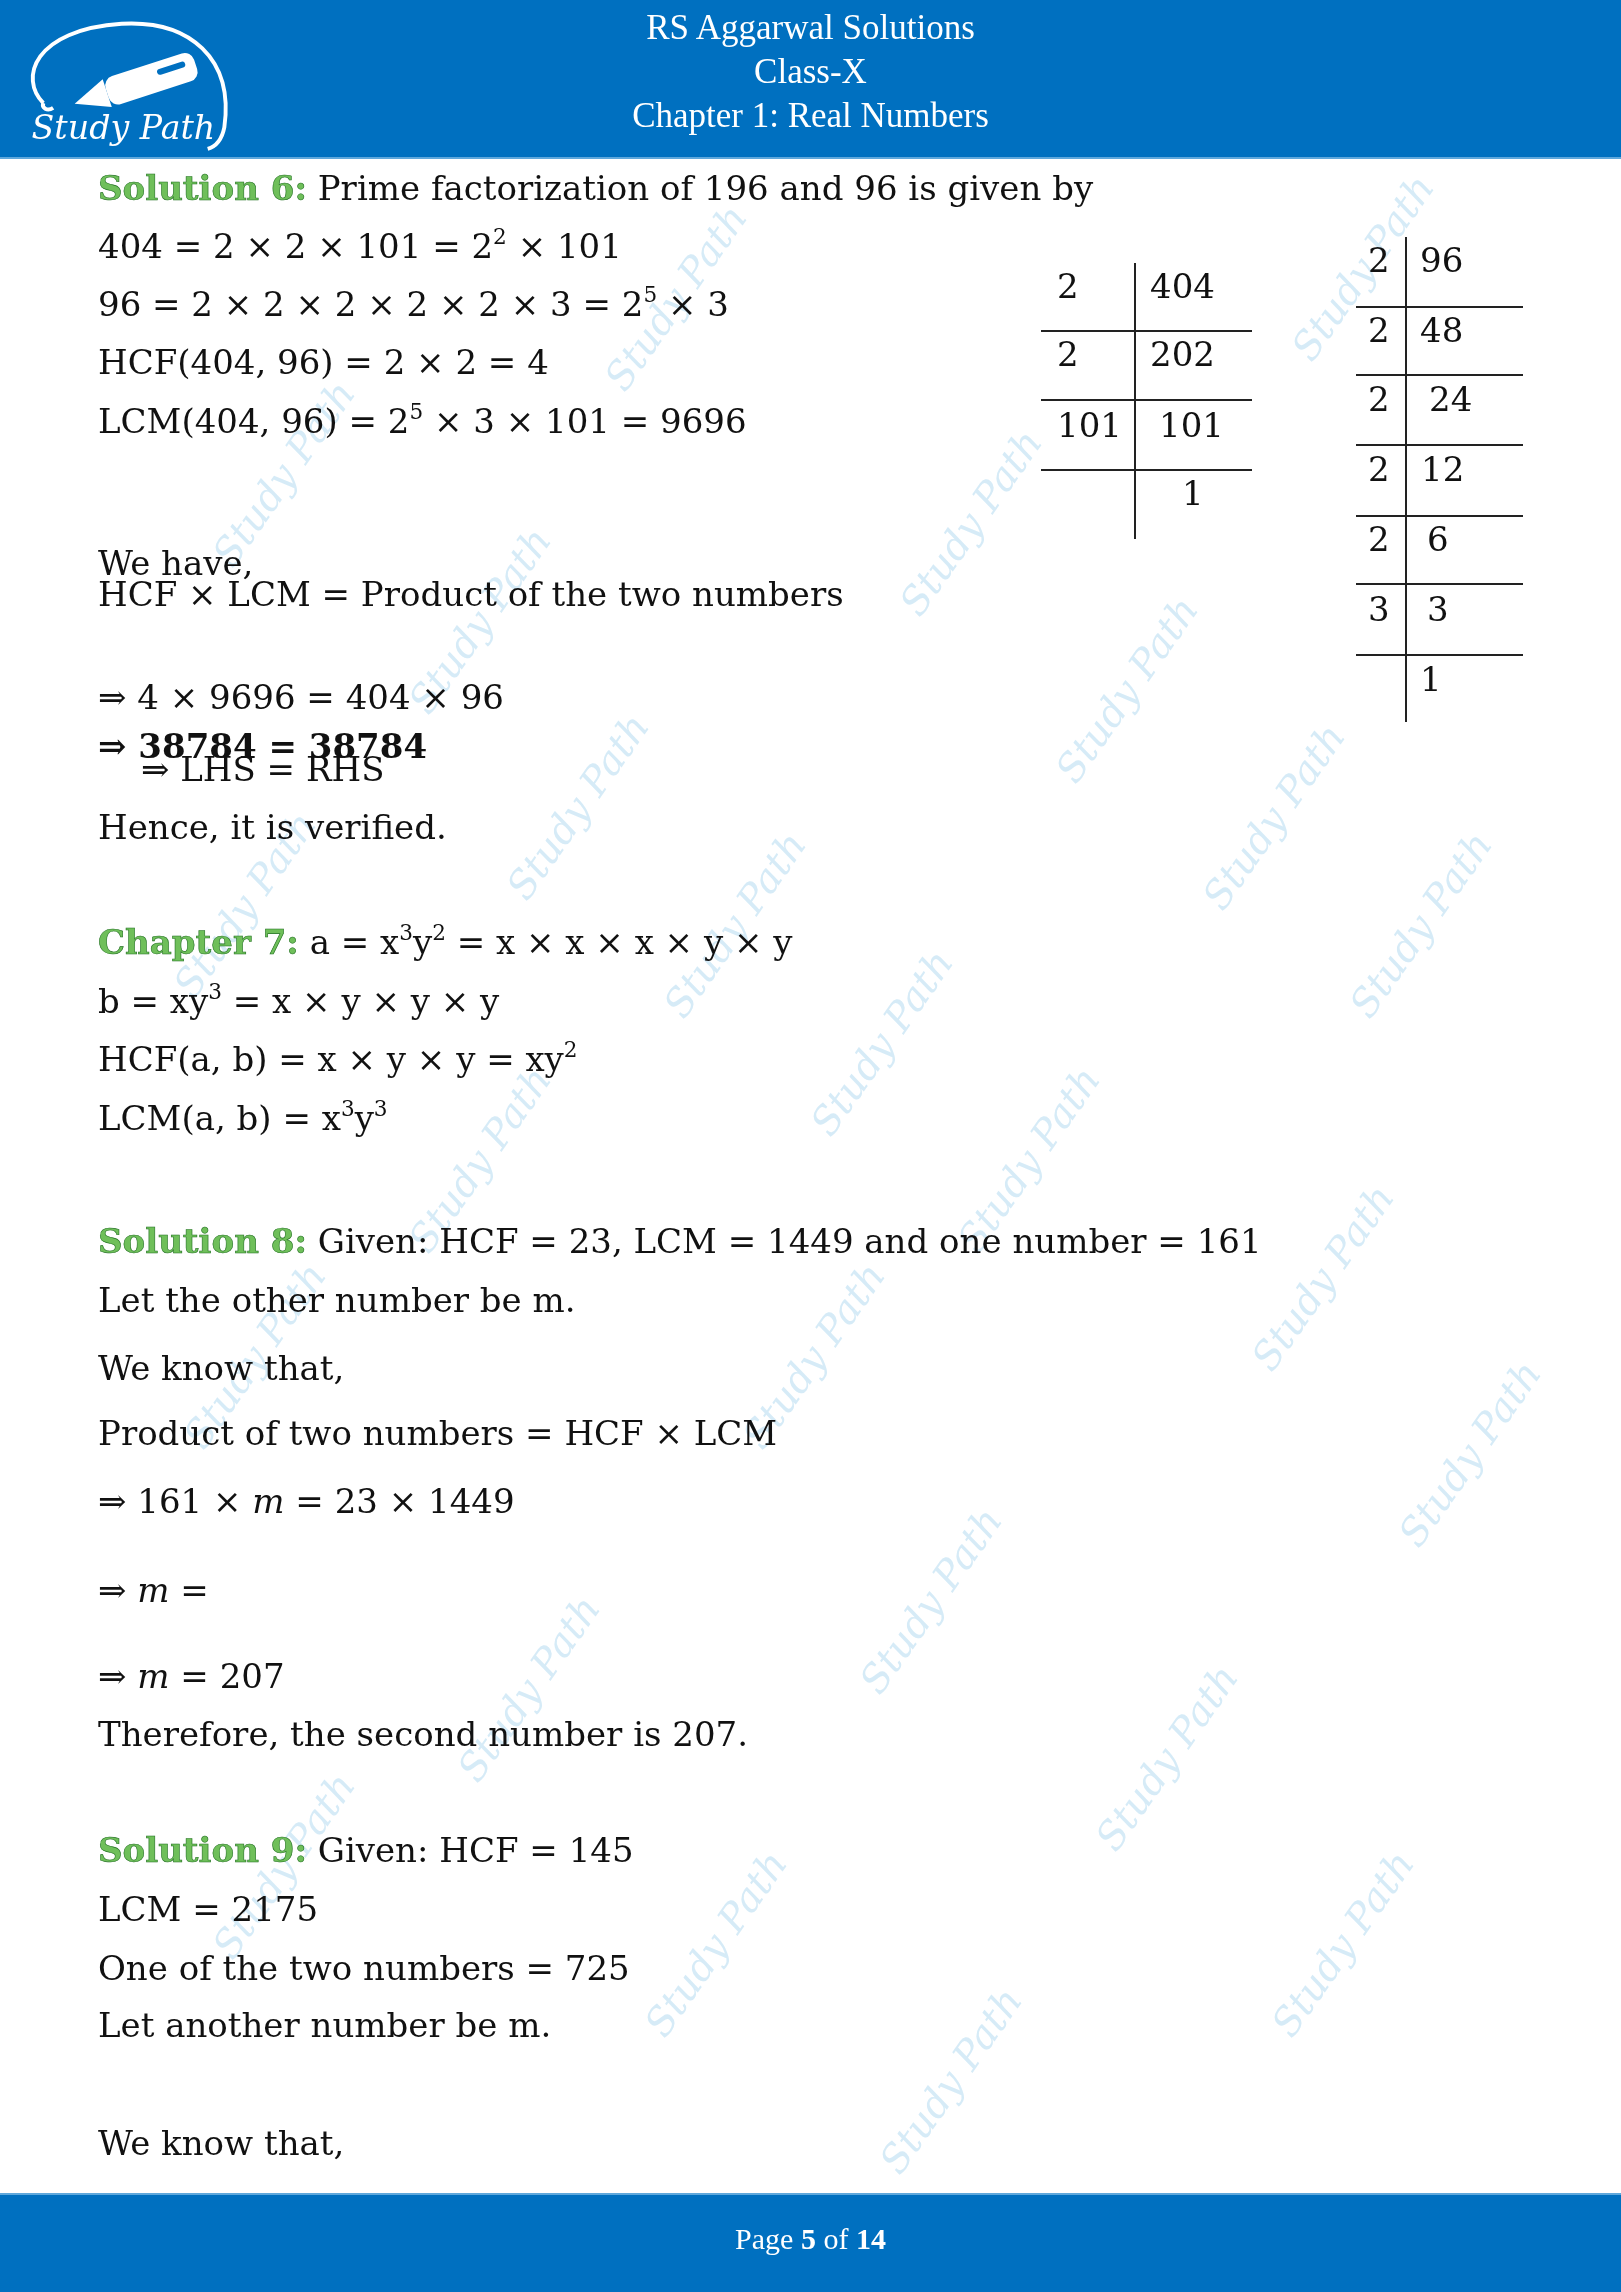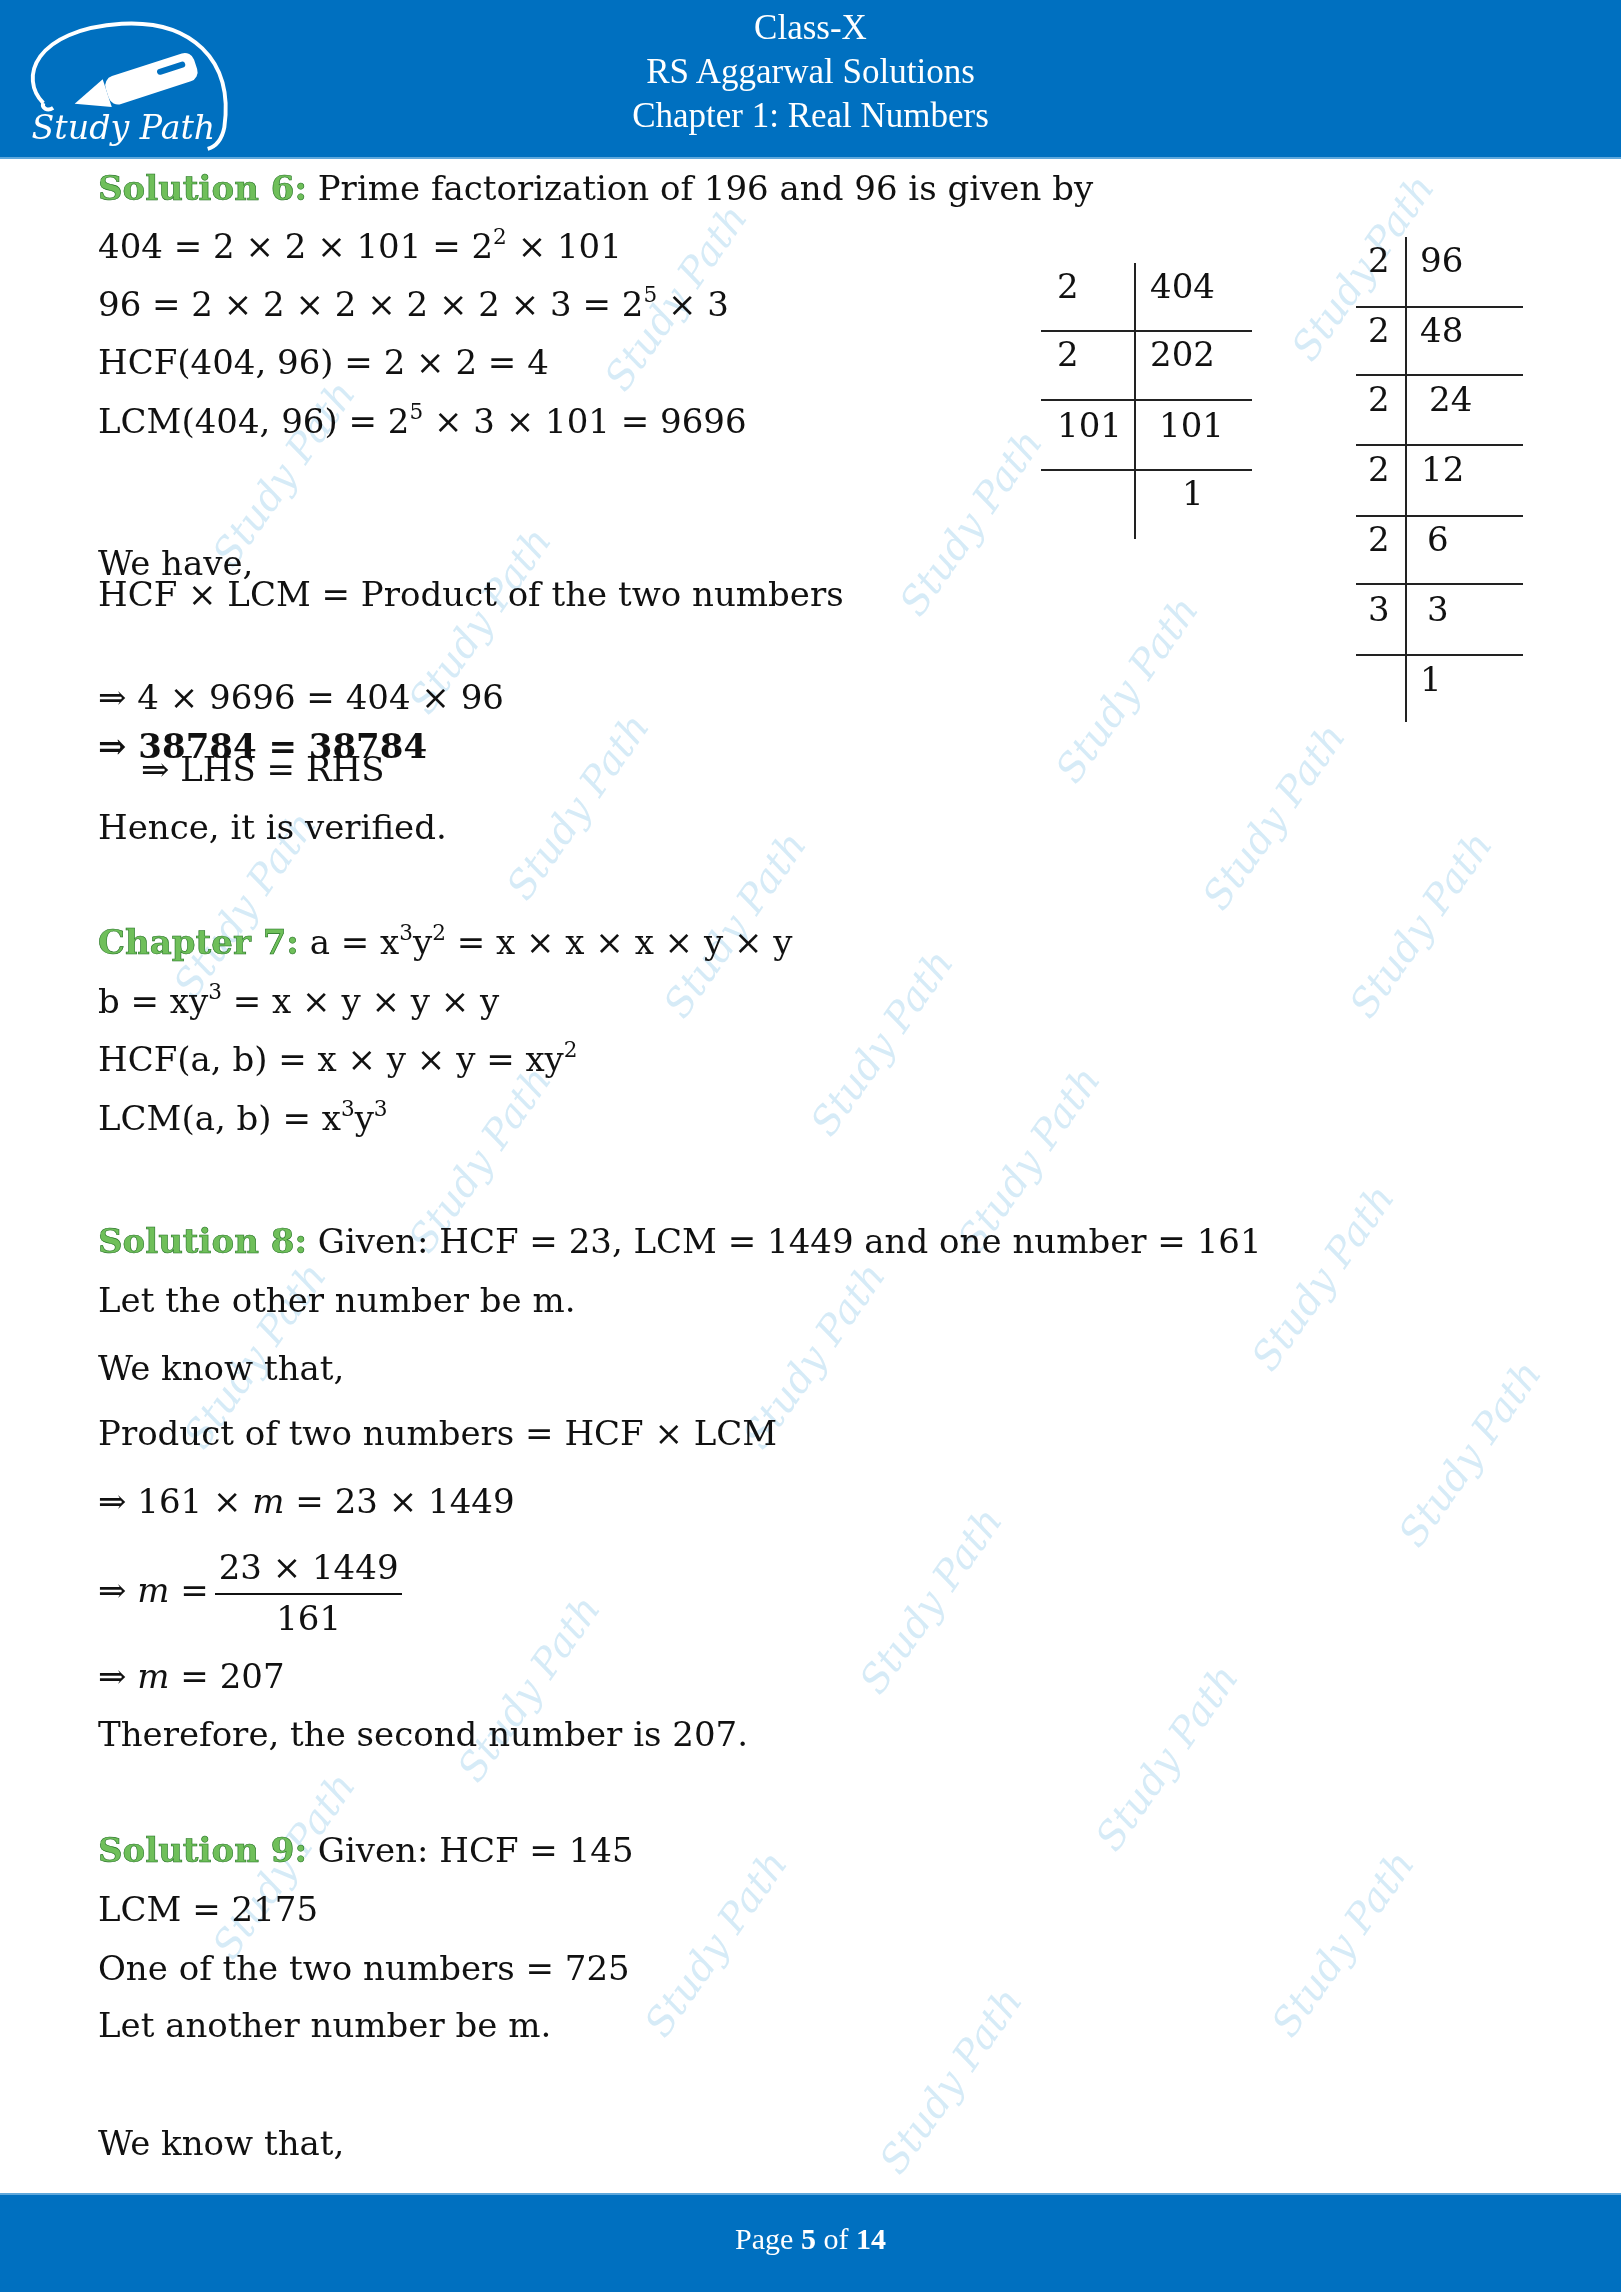--- a/index.html
+++ b/index.html
@@ -54,22 +54,22 @@
     <path d="M30 95 C 5 70, 20 20, 110 14 C 180 10, 225 50, 215 120 C 212 135, 205 140, 198 142" fill="none" stroke="#fff" stroke-width="4"></path>
     <path d="M30 95 C 28 100, 34 104, 40 100" fill="none" stroke="#fff" stroke-width="4"></path>
     <g transform="rotate(-18 120 80)">
       <rect x="95" y="62" width="95" height="30" rx="10" fill="#fff"></rect>
       <path d="M95 62 L60 77 L95 92 Z" fill="#fff"></path>
       <rect x="150" y="70" width="30" height="6" rx="3" fill="#0070c0"></rect>
     </g>
     <text x="18" y="132" fill="#fff" font-family="DejaVu Serif, serif" font-style="italic" font-size="34">Study Path</text>
   </svg>
   <div class="header-titles">
+    <div>RS Aggarwal Solutions</div>
     <div>Class-X</div>
-    <div>RS Aggarwal Solutions</div>
     <div>Chapter 1: Real Numbers</div>
   </div>
 </div>
 
 <div class="watermarks">
   <span class="wm" style="left:176px;top:294px;">Study Path</span>
   <span class="wm" style="left:568px;top:118px;">Study Path</span>
   <span class="wm" style="left:1255px;top:88px;">Study Path</span>
   <span class="wm" style="left:372px;top:441px;">Study Path</span>
   <span class="wm" style="left:863px;top:343px;">Study Path</span>
@@ -170,21 +170,21 @@
 <div class="line" style="top:1212px;margin-top:8px;">
   <span class="sol-label">Solution 8:</span><span> Given: HCF = 23, LCM = 1449 and one number = 161</span>
 </div>
 <div class="line" style="top:1279px;">Let the other number be m.</div>
 <div class="line" style="top:1347px;">We know that,</div>
 <div class="line" style="top:1412px;">Product of two numbers = HCF × LCM</div>
 <div class="line" style="top:1480px;">
   <span>⇒ 161 × </span><span class="it">m</span><span> = 23 × 1449</span>
 </div>
 <div class="line" style="top:1539px;line-height:102px;">
-  <span>⇒ </span><span class="it">m</span><span> =</span><span class="frac"><span class="num">23 × 1449</span><span class="den">161</span></span>
+  <span>⇒ </span><span class="it">m</span><span> =</span>
 </div>
 <div class="line" style="top:1655px;">
   <span>⇒ </span><span class="it">m</span><span> = 207</span>
 </div>
 <div class="line" style="top:1713px;">Therefore, the second number is 207.</div>
 
 <div class="line" style="top:1829px;">
   <span class="sol-label">Solution 9:</span><span> Given: HCF = 145</span>
 </div>
 <div class="line" style="top:1888px;">LCM = 2175</div>

